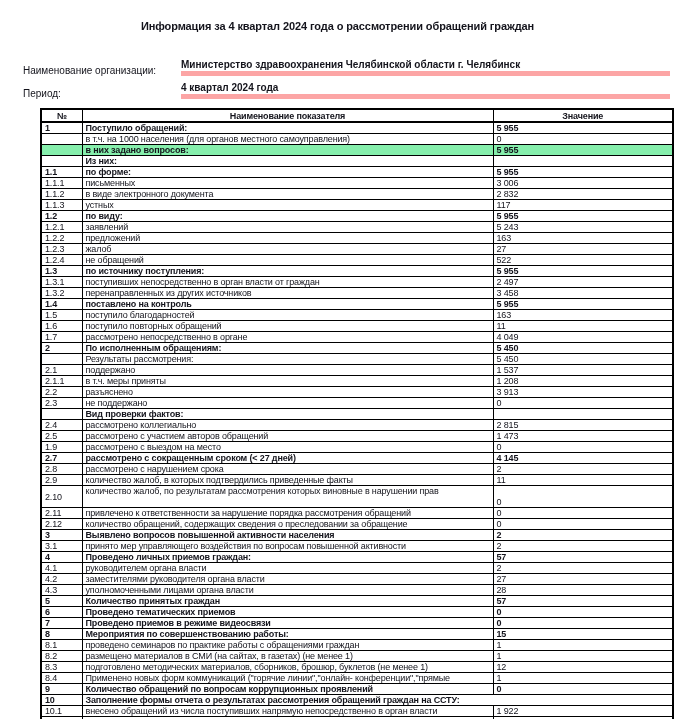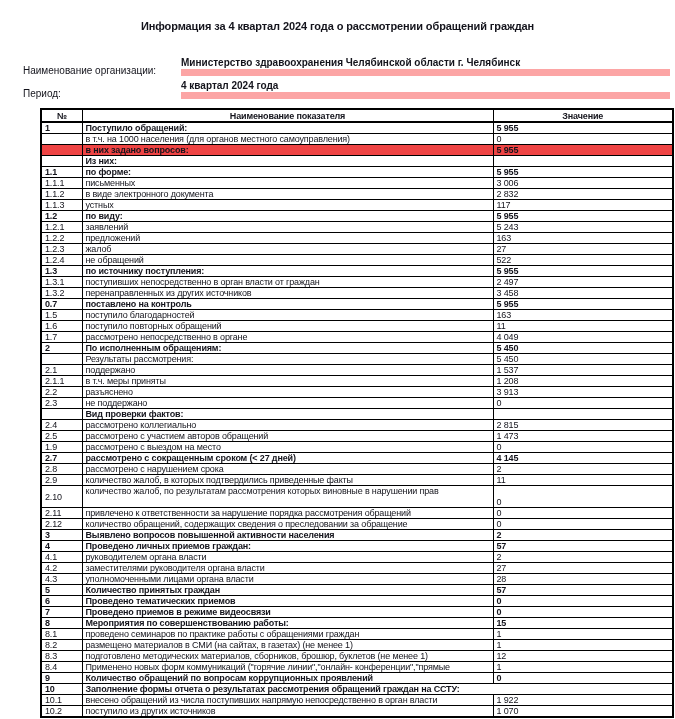--- a/index.html
+++ b/index.html
@@ -16,21 +16,21 @@
     margin: 0; padding-top: 20px;
     font-size: 11px; font-weight: bold; text-align: center;
     letter-spacing: -0.1px;
   }
 
   .fields { margin: 30px 5px 0 23px; }
   .field-row { display: flex; align-items: flex-end; height: 14px; margin-bottom: 9px; }
   .field-label { flex: none; width: 158px; font-size: 10px; }
   .field-value {
     flex: 1; font-size: 10px; font-weight: bold;
-    border-bottom: 7px solid #fca5a5; padding-bottom: 1px;
+    border-bottom: 5px solid #fca5a5; padding-bottom: 1px;
     white-space: nowrap; overflow: hidden;
   }
 
   table.report {
     border-collapse: collapse; table-layout: fixed;
     margin: 7px 3px 0 40px; width: 632px;
     border: 2px solid #000;
   }
   .report th, .report td {
     border: 1px solid #000;
@@ -81,21 +81,21 @@
         <tr class="bold">
           <td class="col-num">1</td>
           <td class="col-name">Поступило обращений:</td>
           <td class="col-value">5 955</td>
         </tr>
         <tr>
           <td class="col-num"></td>
           <td class="col-name">в т.ч. на 1000 населения (для органов местного самоуправления)</td>
           <td class="col-value">0</td>
         </tr>
-        <tr class="bold" style="background: #ef4444;">
+        <tr class="bold" style="background: #86efac;">
           <td class="col-num"></td>
           <td class="col-name">в них задано вопросов:</td>
           <td class="col-value">5 955</td>
         </tr>
         <tr class="bold">
           <td class="col-num"></td>
           <td class="col-name">Из них:</td>
           <td class="col-value"></td>
         </tr>
         <tr class="bold">
@@ -152,21 +152,21 @@
           <td class="col-num">1.3.1</td>
           <td class="col-name">поступивших непосредственно в орган власти от граждан</td>
           <td class="col-value">2 497</td>
         </tr>
         <tr>
           <td class="col-num">1.3.2</td>
           <td class="col-name">перенаправленных из других источников</td>
           <td class="col-value">3 458</td>
         </tr>
         <tr class="bold">
-          <td class="col-num">0.7</td>
+          <td class="col-num">1.4</td>
           <td class="col-name">поставлено на контроль</td>
           <td class="col-value">5 955</td>
         </tr>
         <tr>
           <td class="col-num">1.5</td>
           <td class="col-name">поступило благодарностей</td>
           <td class="col-value">163</td>
         </tr>
         <tr>
           <td class="col-num">1.6</td>
@@ -256,20 +256,25 @@
         <tr>
           <td class="col-num">2.12</td>
           <td class="col-name">количество обращений, содержащих сведения о преследовании за обращение</td>
           <td class="col-value">0</td>
         </tr>
         <tr class="bold">
           <td class="col-num">3</td>
           <td class="col-name">Выявлено вопросов повышенной активности населения</td>
           <td class="col-value">2</td>
         </tr>
+        <tr>
+          <td class="col-num">3.1</td>
+          <td class="col-name">принято  мер управляющего воздействия по вопросам повышенной активности</td>
+          <td class="col-value">2</td>
+        </tr>
         <tr class="bold">
           <td class="col-num">4</td>
           <td class="col-name">Проведено личных приемов граждан:</td>
           <td class="col-value">57</td>
         </tr>
         <tr>
           <td class="col-num">4.1</td>
           <td class="col-name">руководителем органа власти</td>
           <td class="col-value">2</td>
         </tr>

